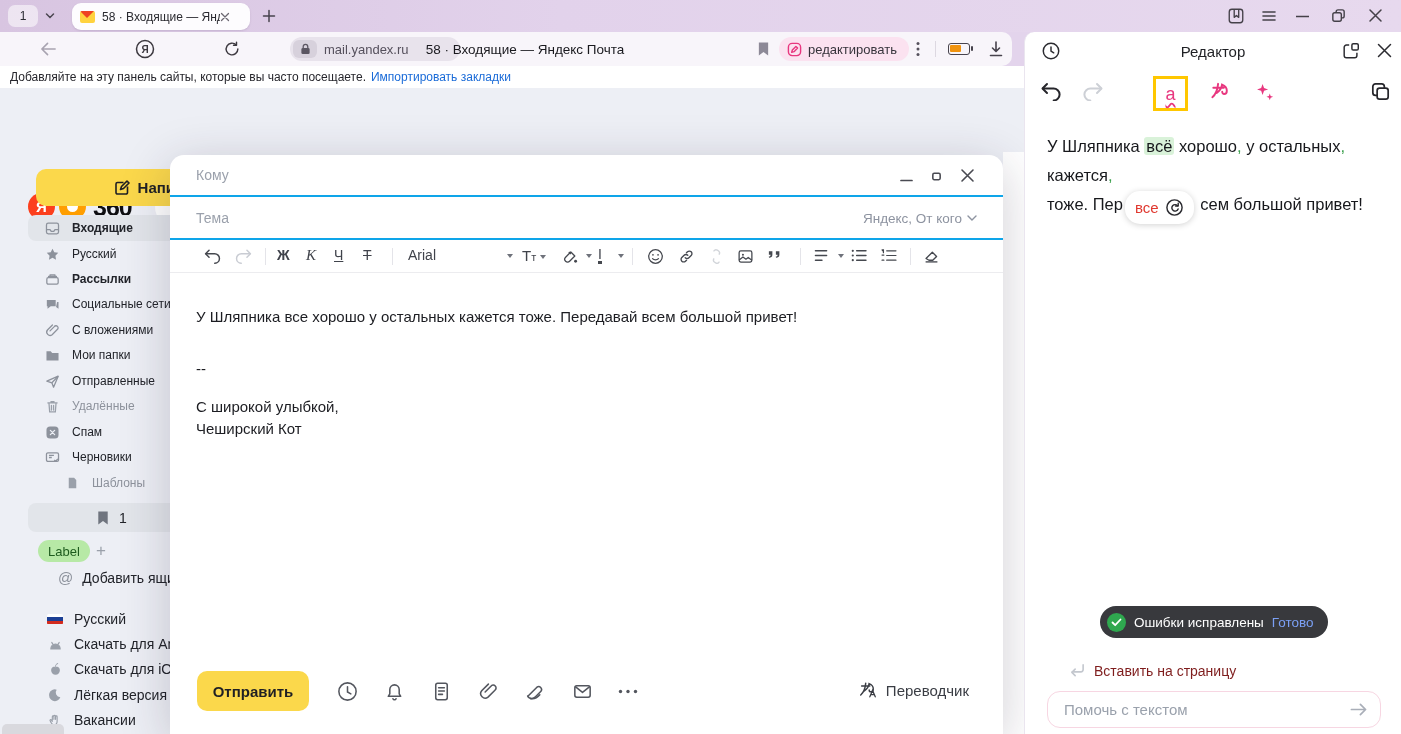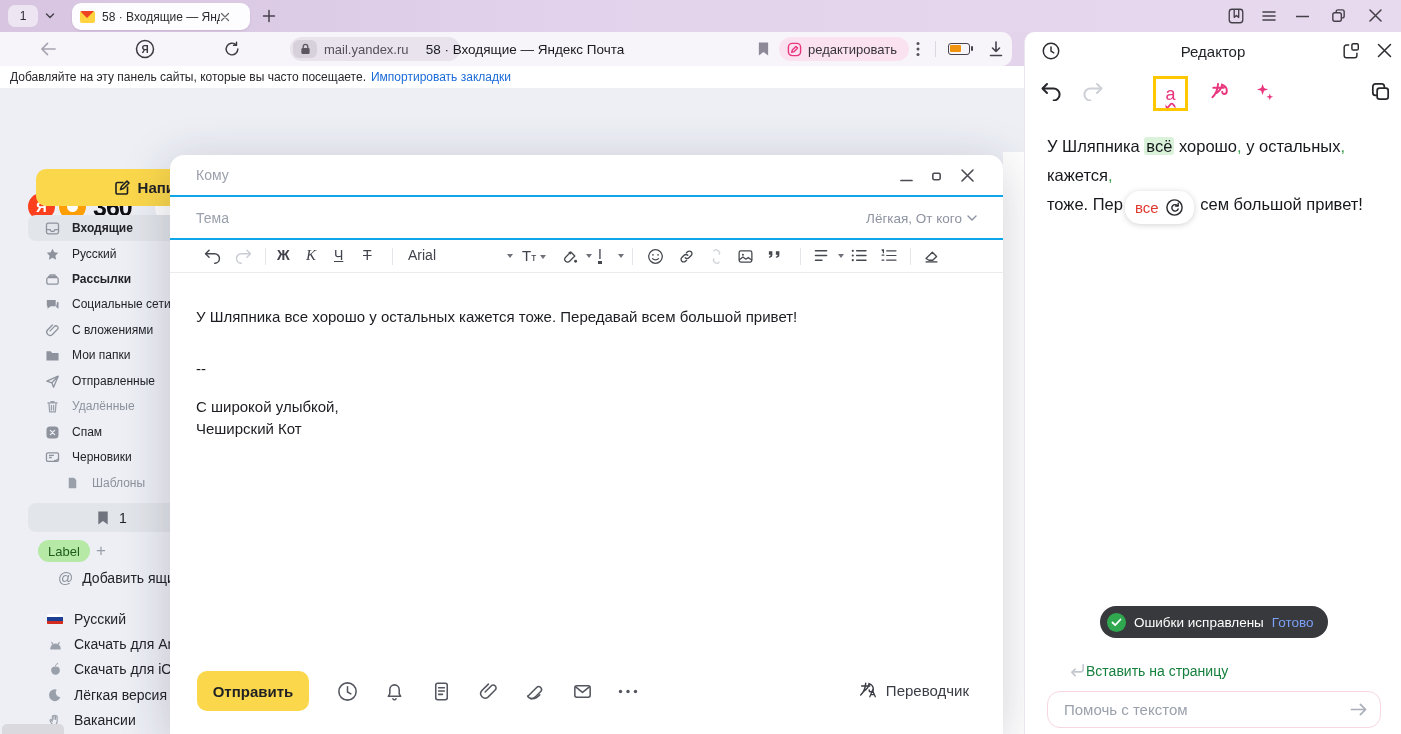--- a/index.html
+++ b/index.html
@@ -106,21 +106,21 @@
   .fixword { background:#d9f2d9; border-radius:3px; padding:0 2px; }
   .gcomma { color:#3da14e; }
   .origpill { display:inline-flex; align-items:center; gap:6px; background:#fff; border-radius:15px; padding:2px 10px;
     box-shadow:0 1px 6px rgba(0,0,0,.18); margin:0 2px; vertical-align:-3px; }
   .origword { color:#e0382f; font-size:15px; }
   .toast { position:absolute; left:75px; top:574px; height:32px; background:#38393d; border-radius:16px;
     display:flex; align-items:center; gap:8px; padding:0 14px 0 7px; }
   .toast .msg { color:#fff; font-size:13.5px; }
   .toast .act { color:#7ba0f5; font-size:13.5px; }
   .checkc { width:19px; height:19px; border-radius:50%; background:#2fa84f; display:flex; align-items:center; justify-content:center; }
-  .insertrow { position:absolute; left:44px; top:631px; display:flex; align-items:flex-start; font-size:14px; color:#15803d; }
+  .insertrow { position:absolute; left:44px; top:631px; display:flex; align-items:flex-start; gap:8px; font-size:14px; color:#7f1d1d; }
   .helpin { position:absolute; left:22px; top:659px; width:334px; height:37px; border:1.5px solid #f7d6e2; border-radius:13px; background:#fff; }
   .helpin input { position:absolute; left:16px; top:0; width:270px; height:34px; border:0; outline:0; font-size:15px; font-family:inherit; color:#3c3f46; background:transparent; }
   .helpin input::placeholder { color:#9aa1ac; }
 
   .mailgap { position:absolute; left:1003px; top:152px; width:21px; height:582px; background:#fff; }
   .stub-bl { position:absolute; left:2px; top:724px; width:62px; height:10px; background:#d9d9de; border-radius:5px 5px 0 0; }
 </style>
 </head>
 <body>
 
@@ -503,21 +503,21 @@
         <span class="ic">
             <svg width="15" height="15" viewBox="0 0 15 15">
               <path d="M2 2l11 11M13 2L2 13" stroke="#494a52" stroke-width="1.6" stroke-linecap="round"></path>
             </svg>
           </span>
       </div>
     </div>
     <div class="crow" style="height:43px;">
       <span class="fldlabel">Тема</span>
       <div class="ccline">
-        <span>Лёгкая, От кого</span>
+        <span>Яндекс, От кого</span>
         <svg width="10" height="7" viewBox="0 0 10 7">
             <path d="M1 1.5l4 4 4-4" stroke="#8d93a0" stroke-width="1.4" fill="none" stroke-linecap="round"></path>
           </svg>
       </div>
     </div>
 
     <div class="ftool">
       <span class="t ic" style="left:33px;">
           <svg width="19" height="17" viewBox="0 0 22 19" fill="none" stroke="#45484f" stroke-width="1.7" stroke-linecap="round" stroke-linejoin="round">
             <path d="M7 3.5L3 7.5l4 4"></path>

